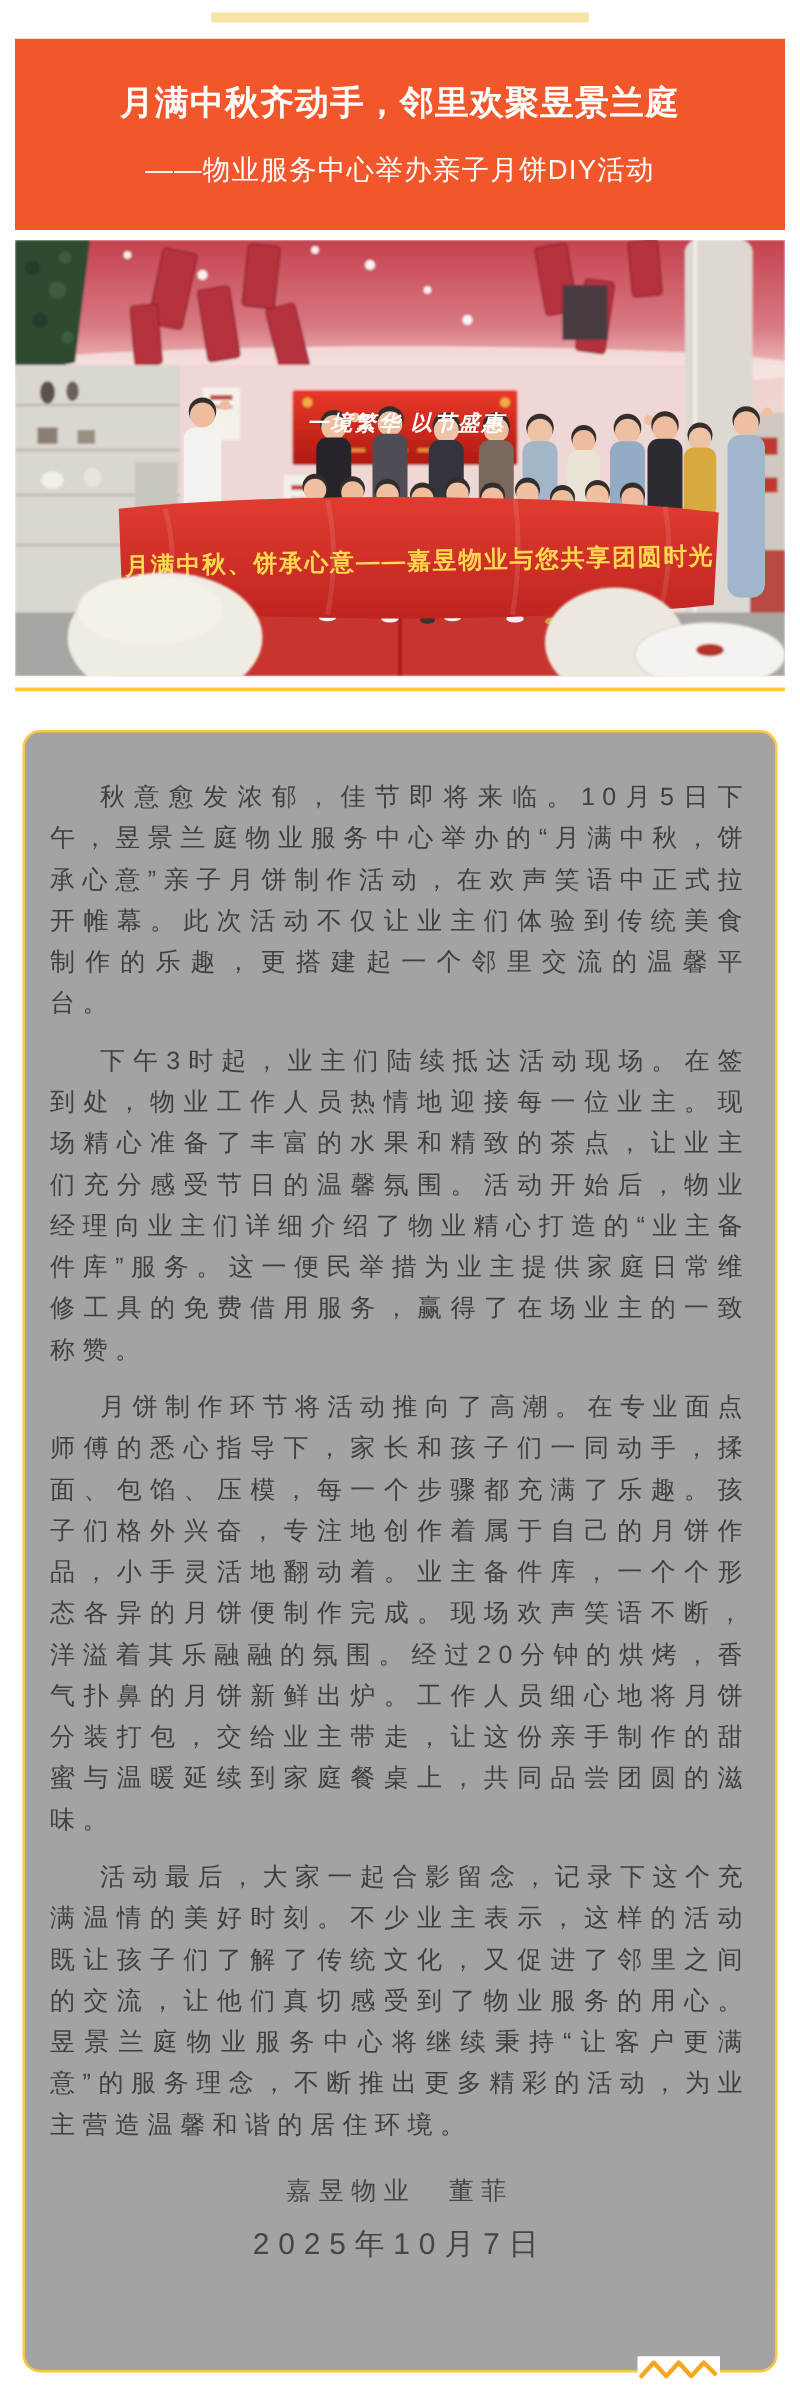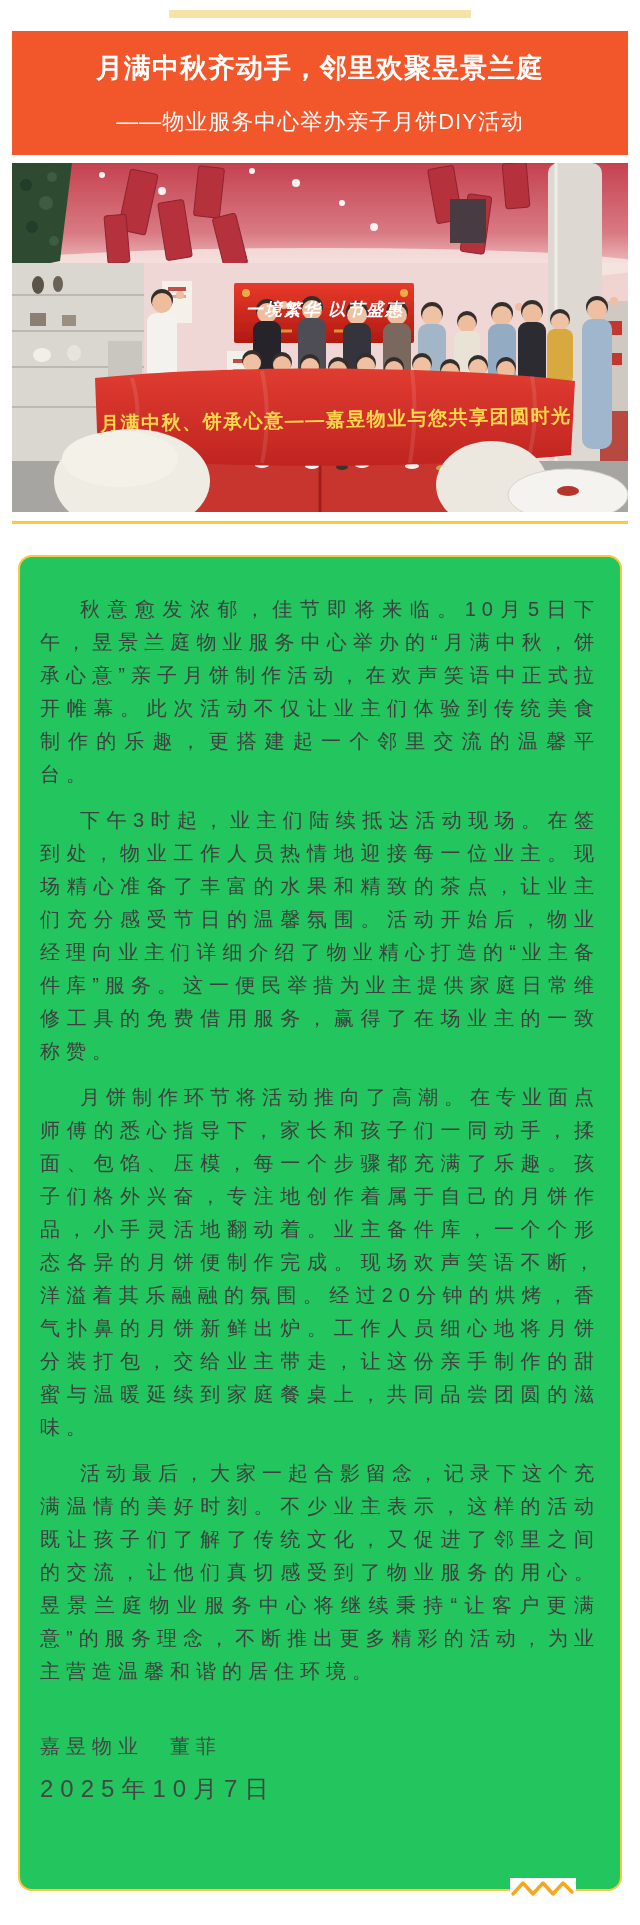--- a/index.html
+++ b/index.html
@@ -3,38 +3,38 @@
 <meta charset="utf-8">
 <style>
   html,body{margin:0;padding:0;}
   body{
     width:640px;min-height:1925px;background:#ffffff;
     font-family:"Liberation Sans","DejaVu Sans",sans-serif;
     position:relative;overflow:hidden;
   }
   .top-bar{width:302px;height:8px;background:#F8E3A6;margin:10px auto 0;}
   .header{
-    margin:13px 12px 0;height:124px;background:#F2572B;color:#fff;
+    margin:13px 12px 0;height:153px;background:#F2572B;color:#fff;
     display:flex;flex-direction:column;align-items:center;justify-content:center;gap:21px;
     text-align:center;
   }
   .header .title{margin:0;font-size:27px;font-weight:bold;letter-spacing:1px;}
   .header .subtitle{margin:0;font-size:22px;font-weight:normal;letter-spacing:1px;}
   .photo-wrap{margin:8px 12px 0;width:616px;height:349px;display:block;line-height:0;}
   .divider{height:3px;background:#FBC93F;margin:9px 12px 0;}
   .article-box{
     margin:31px 18px 0;border:2px solid #FBC93F;border-radius:14px;
-    padding:36px 20px 84px;position:relative;background:#22c55e;
+    padding:36px 20px 84px;position:relative;background:#a3a3a3;
   }
   .article-box p{
     margin:0 0 13px;font-size:20px;line-height:33px;letter-spacing:6px;
     color:#3F3F3F;text-align:justify;text-indent:2em;
   }
   .article-box p:last-of-type{margin-bottom:0;}
-  .sign-off{margin-top:42px;text-align:left;color:#454545;}
+  .sign-off{margin-top:20px;text-align:center;color:#454545;}
   .sign-name{font-size:20px;letter-spacing:6px;line-height:33px;}
   .sign-date{font-size:24px;letter-spacing:7px;line-height:33px;margin-top:9px;}
   .wave{
     position:absolute;right:44px;bottom:-11px;width:66px;height:22px;
     background:#ffffff;line-height:0;
   }
 </style>
 </head>
 <body>
 

